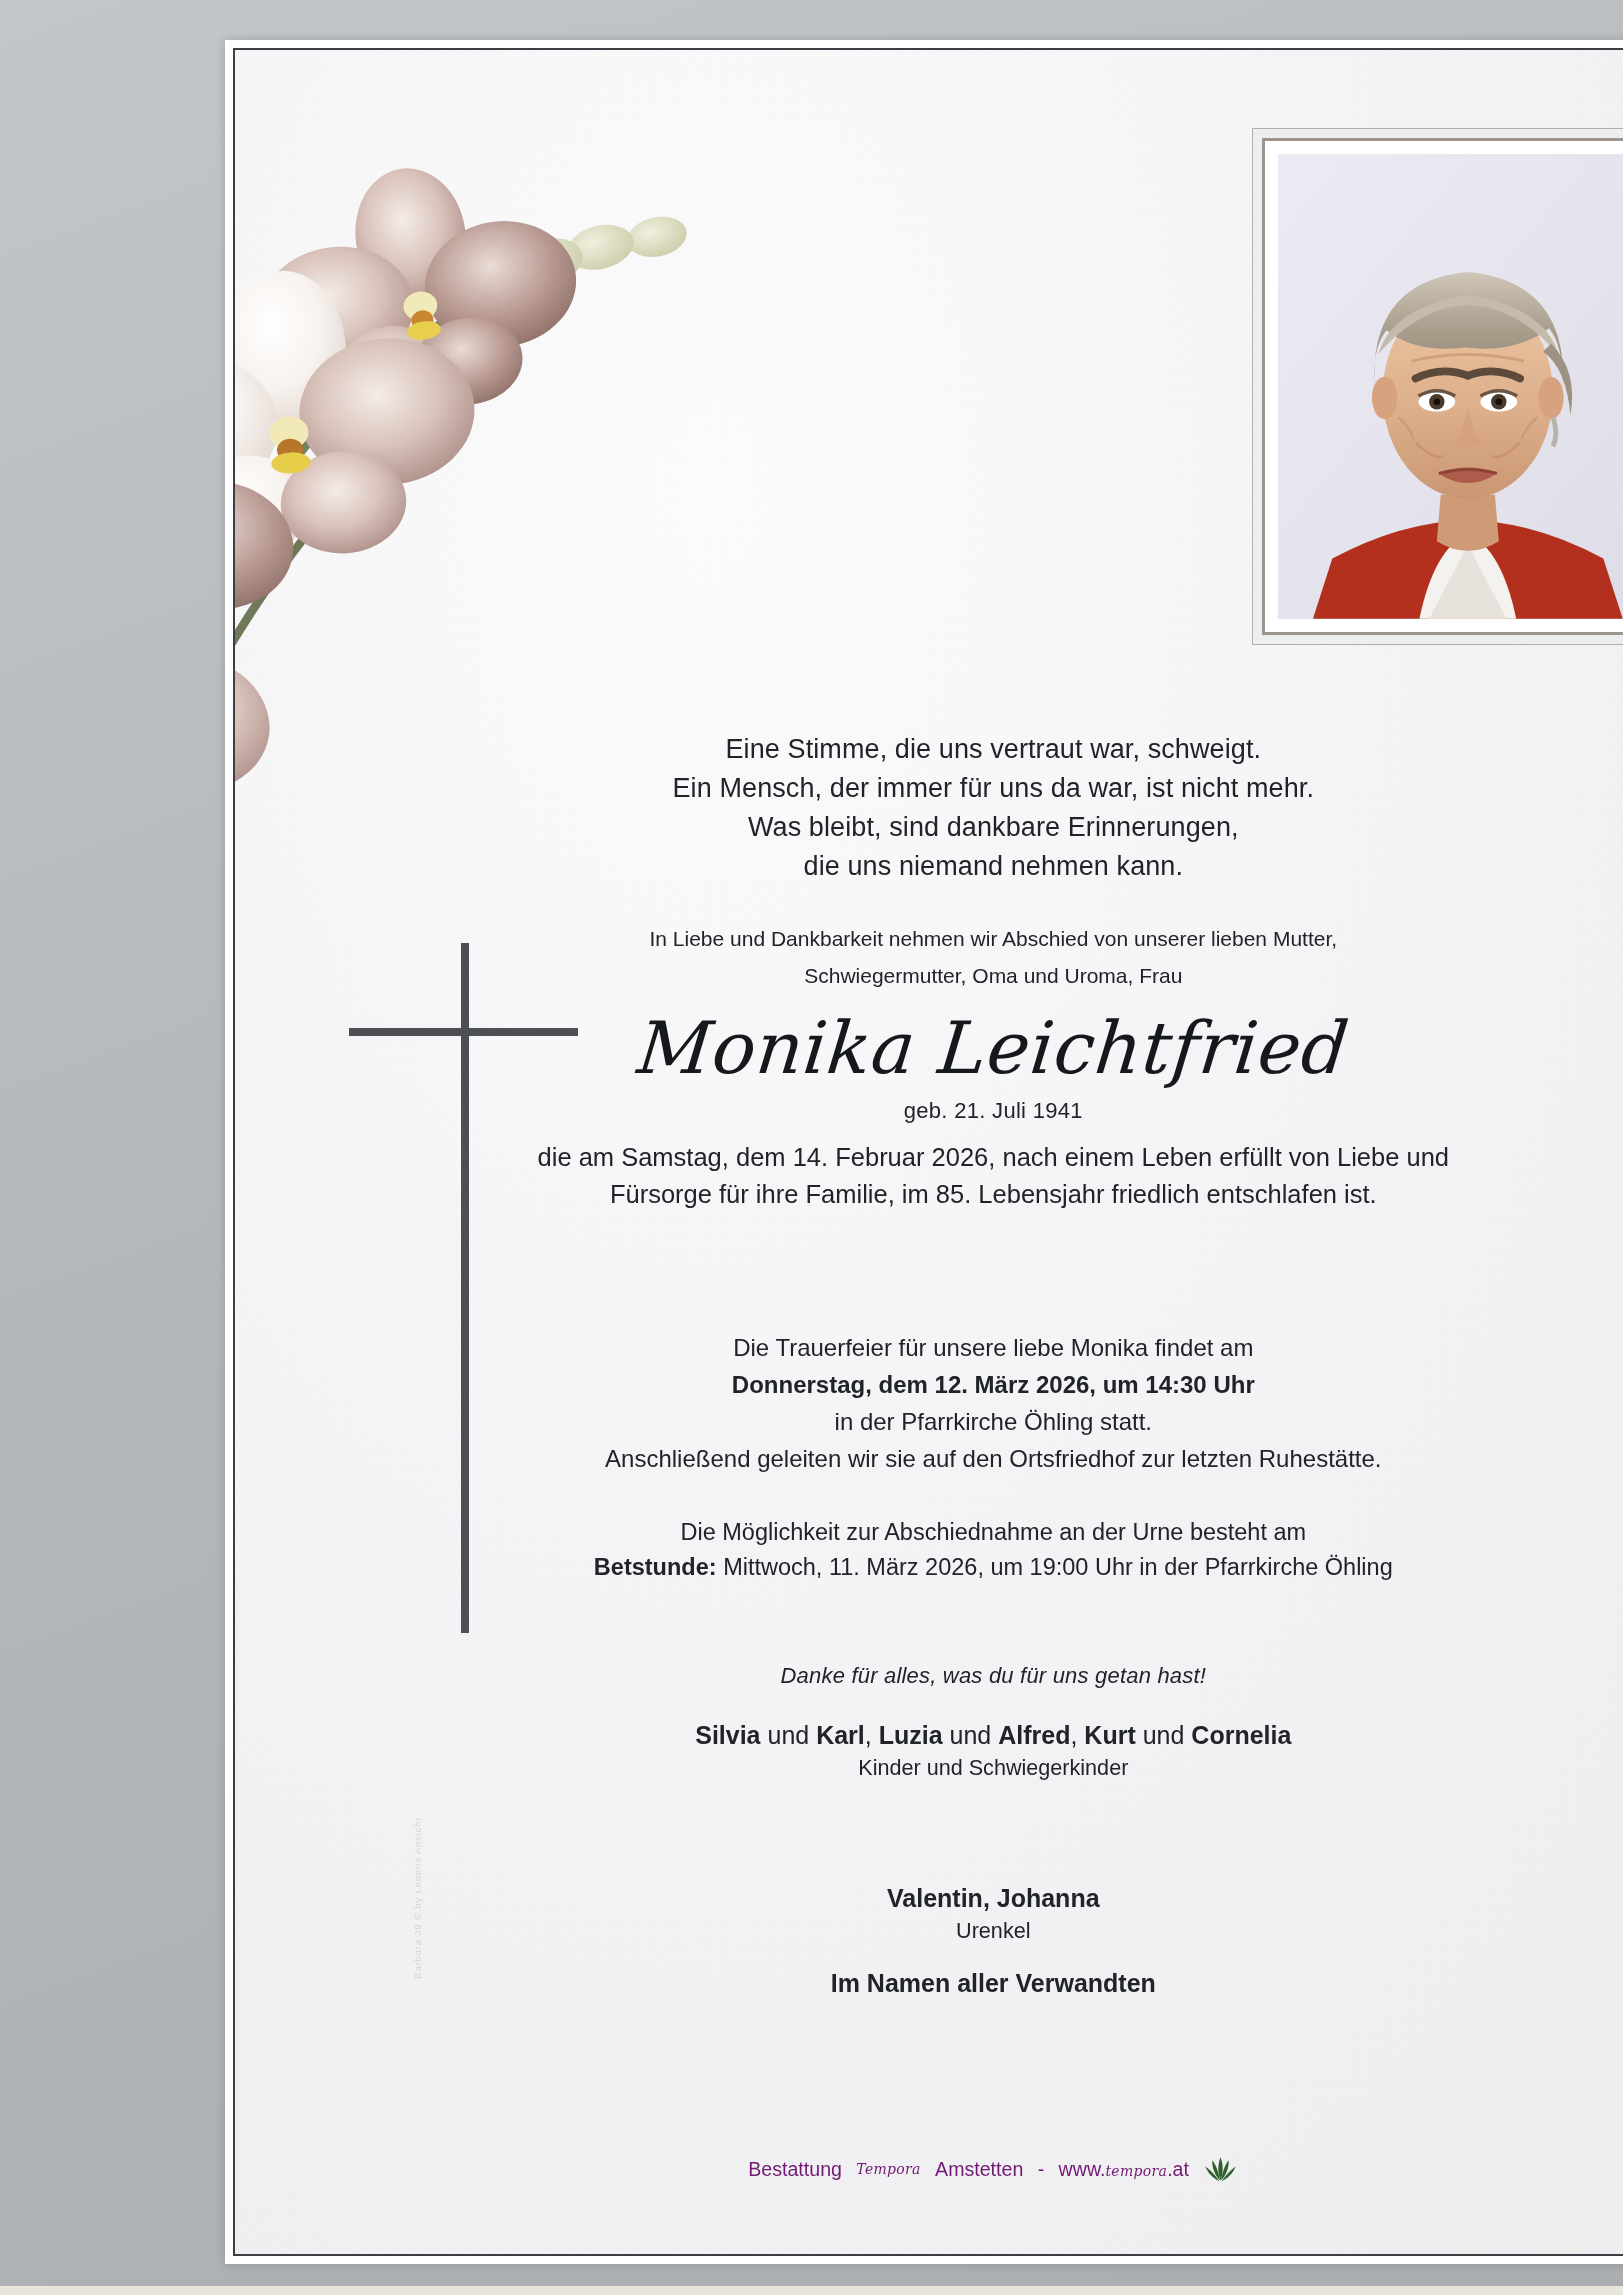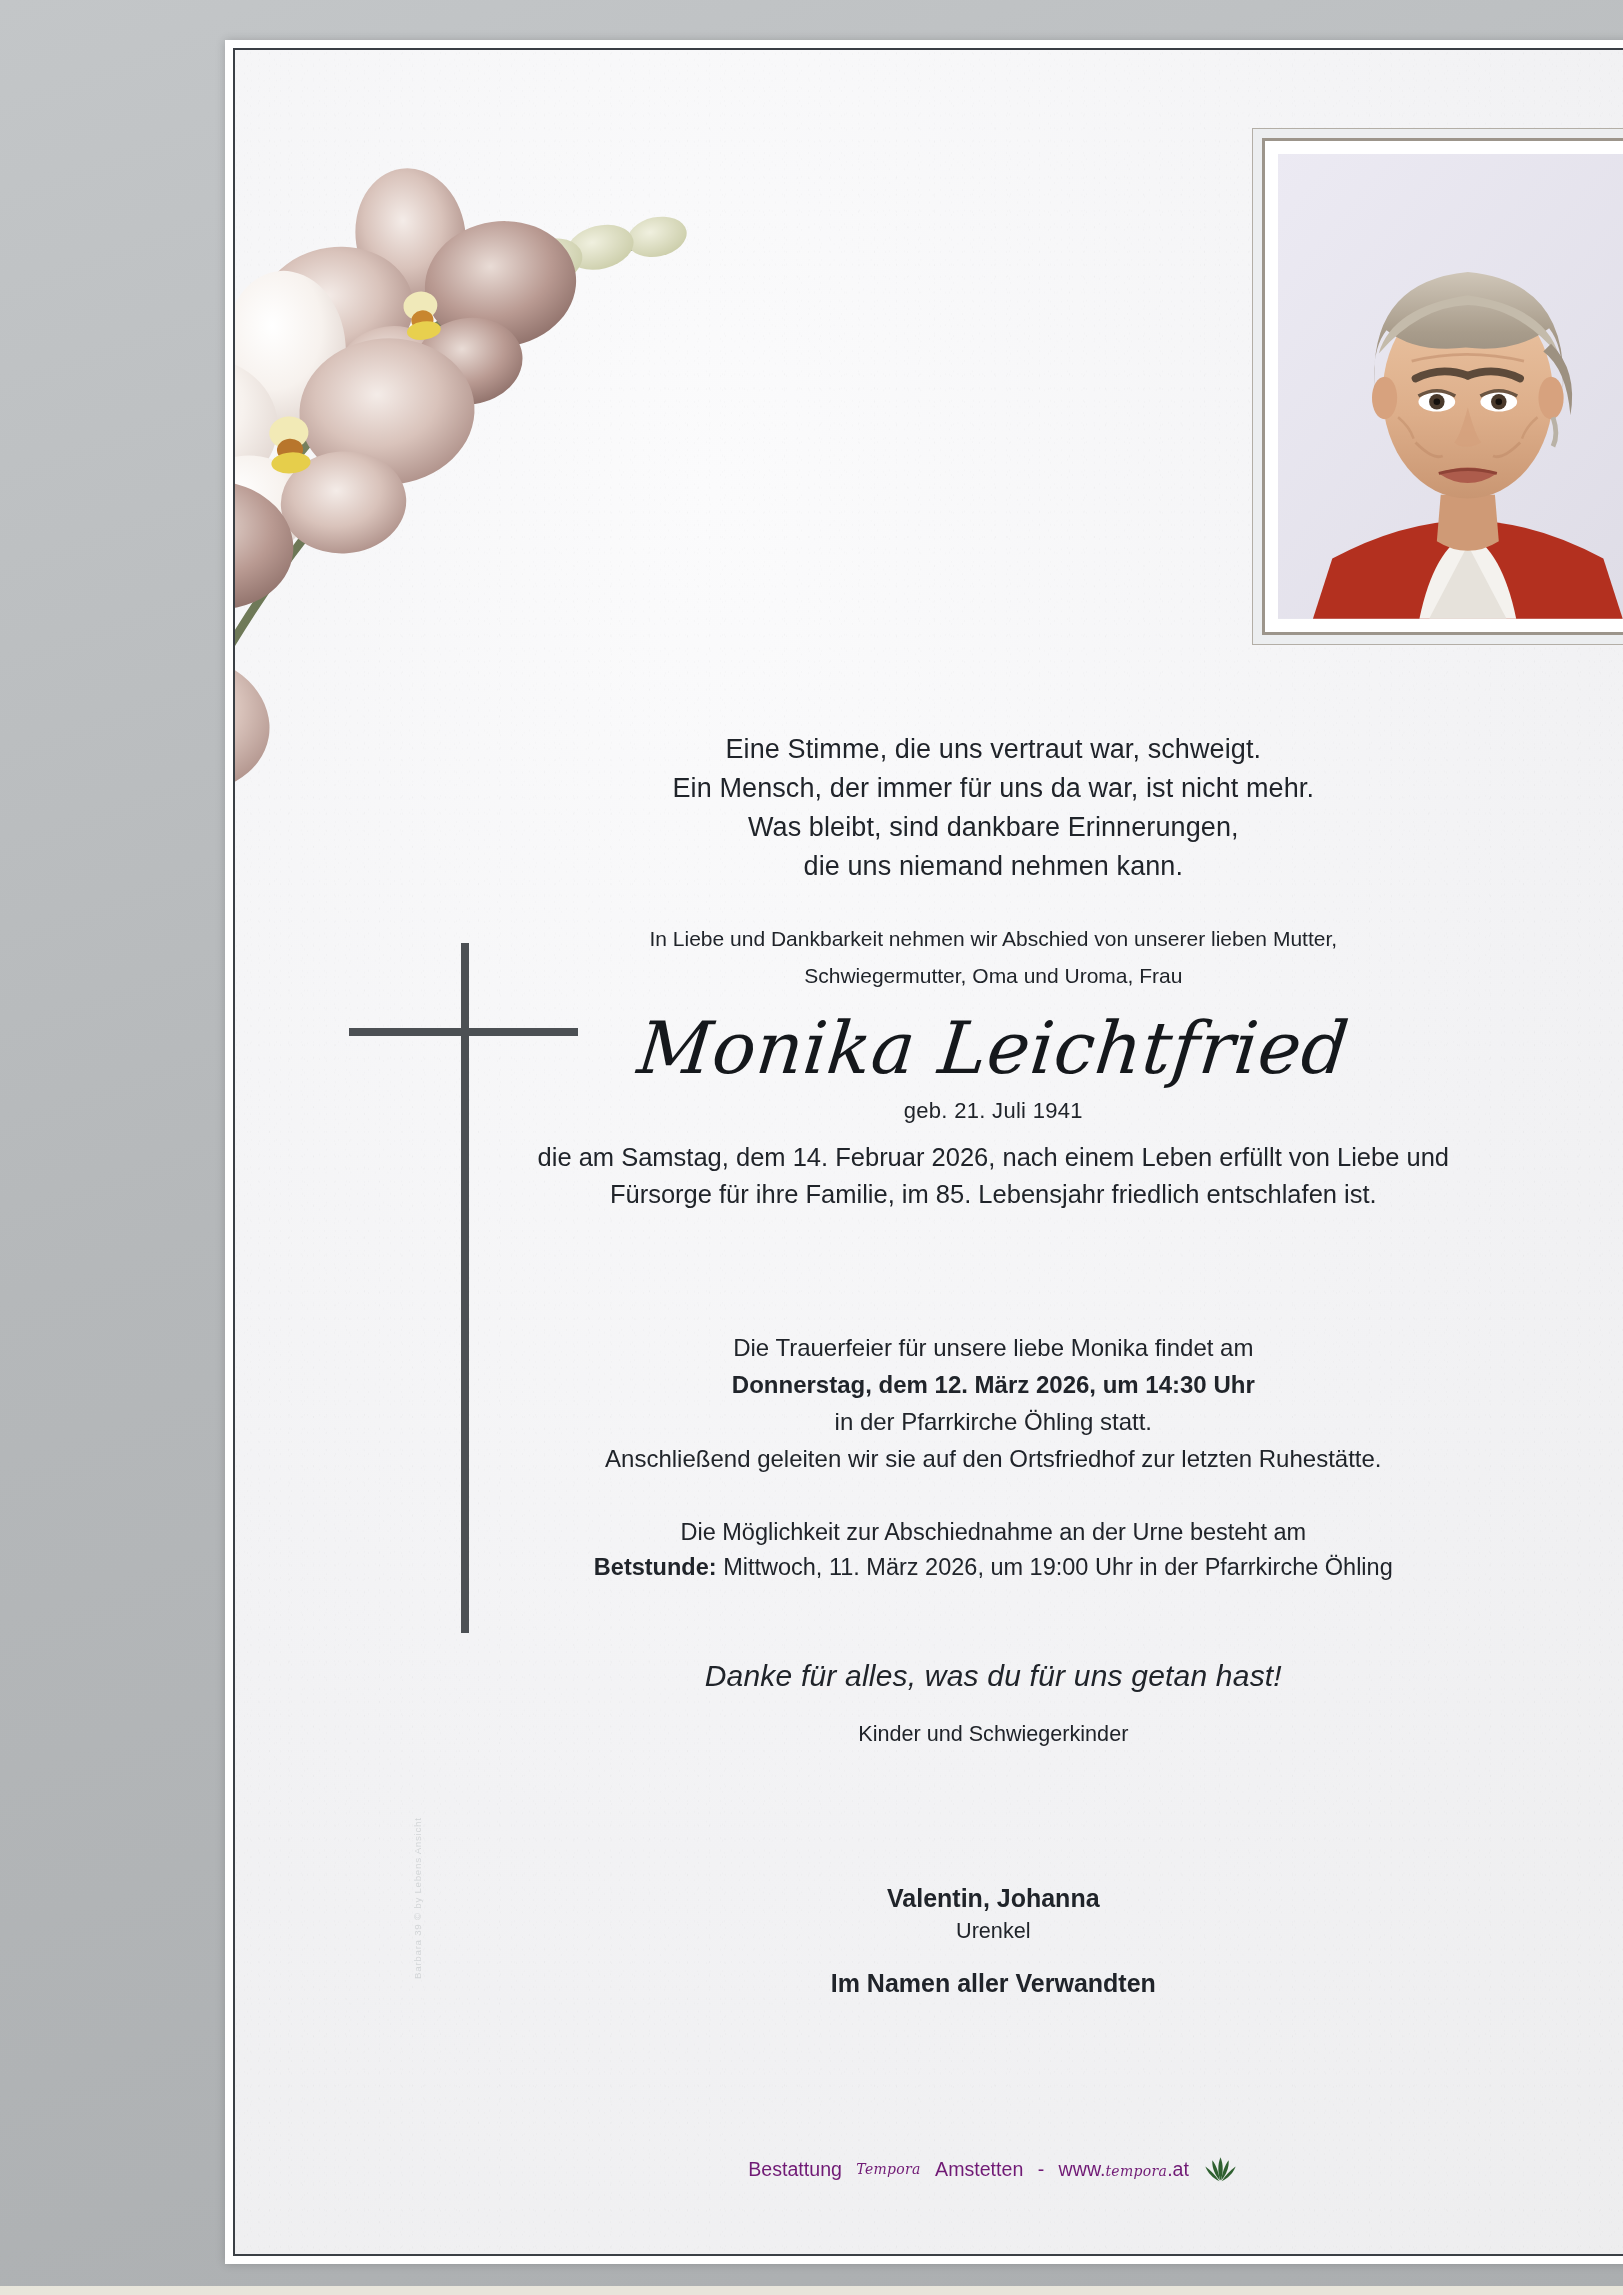--- a/index.html
+++ b/index.html
@@ -94,21 +94,21 @@
     line-height:77px;
     color:#15181c;
     transform:skewX(-6deg);
   }
   .born{font-size:22px;line-height:29px;letter-spacing:0.3px;}
   .death{font-size:25.5px;line-height:37px;}
   .cer{font-size:24px;line-height:37px;}
   .cer b{font-weight:bold;}
   .urne{font-size:23.5px;line-height:35px;}
   .urne b{font-weight:bold;}
-  .thanks{font-size:30px;font-style:italic;line-height:39px;letter-spacing:0.2px;}
+  .thanks{font-size:22px;font-style:italic;line-height:39px;letter-spacing:0.2px;}
   .fam-names{font-size:25px;line-height:34px;font-weight:bold;}
   .fam-names .lt{font-weight:normal;}
   .fam-role{font-size:21.6px;line-height:31px;}
   .closing{font-size:25px;line-height:34px;}
 
   
   #footer{
     position:absolute;left:196px;top:2103px;width:1125px;
     display:flex;align-items:center;justify-content:center;gap:14.4px;
     font-size:19.6px;color:#701a75;
@@ -331,20 +331,21 @@
         <div class="ln">Die Möglichkeit zur Abschiednahme an der Urne besteht am</div>
         <div class="ln">
           <b>Betstunde:</b>
           <span>Mittwoch, 11. März 2026, um 19:00 Uhr in der Pfarrkirche Öhling</span>
         </div>
       </div>
 
       <div class="col thanks" style="top:1606px;">Danke für alles, was du für uns getan hast!</div>
 
       <div class="col" style="top:1668px;">
+        <div class="fam-names"><b>Silvia</b><span class="lt"> und </span><b>Karl</b><span class="lt">, </span><b>Luzia</b><span class="lt"> und </span><b>Alfred</b><span class="lt">, </span><b>Kurt</b><span class="lt"> und </span><b>Cornelia</b></div>
         <div class="fam-role">Kinder und Schwiegerkinder</div>
       </div>
       <div class="col" style="top:1831px;">
         <div class="fam-names"><b>Valentin, Johanna</b></div>
         <div class="fam-role">Urenkel</div>
       </div>
 
       <div class="col closing" style="top:1916px;font-weight:bold;">Im Namen aller Verwandten</div>
 
       <div id="footer">

